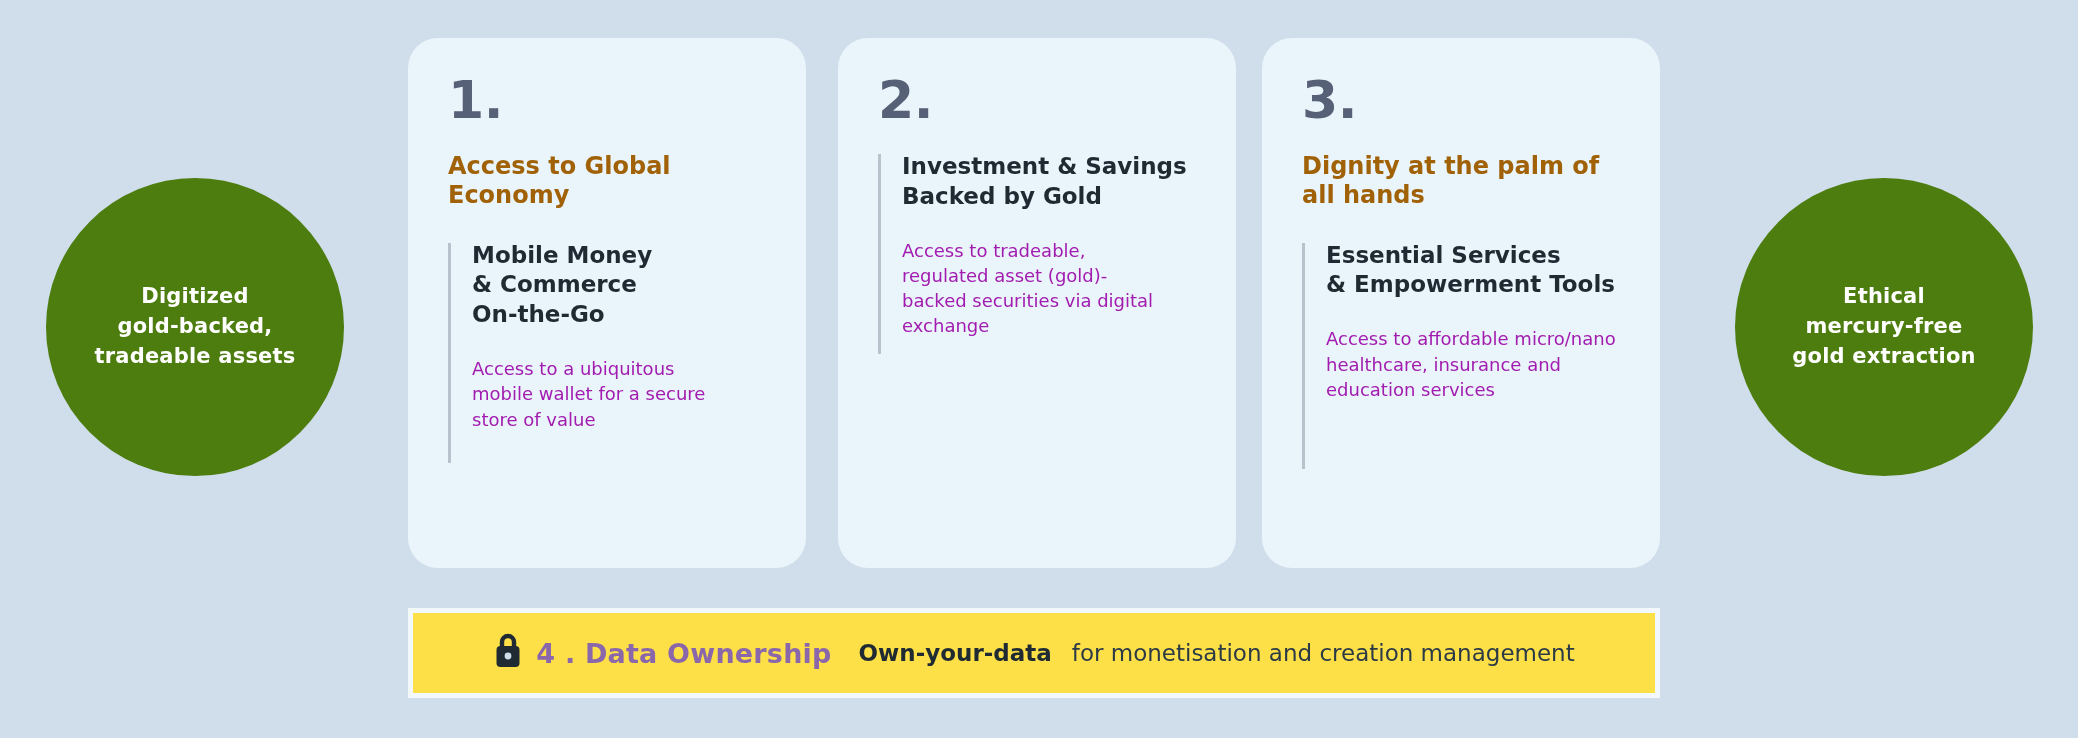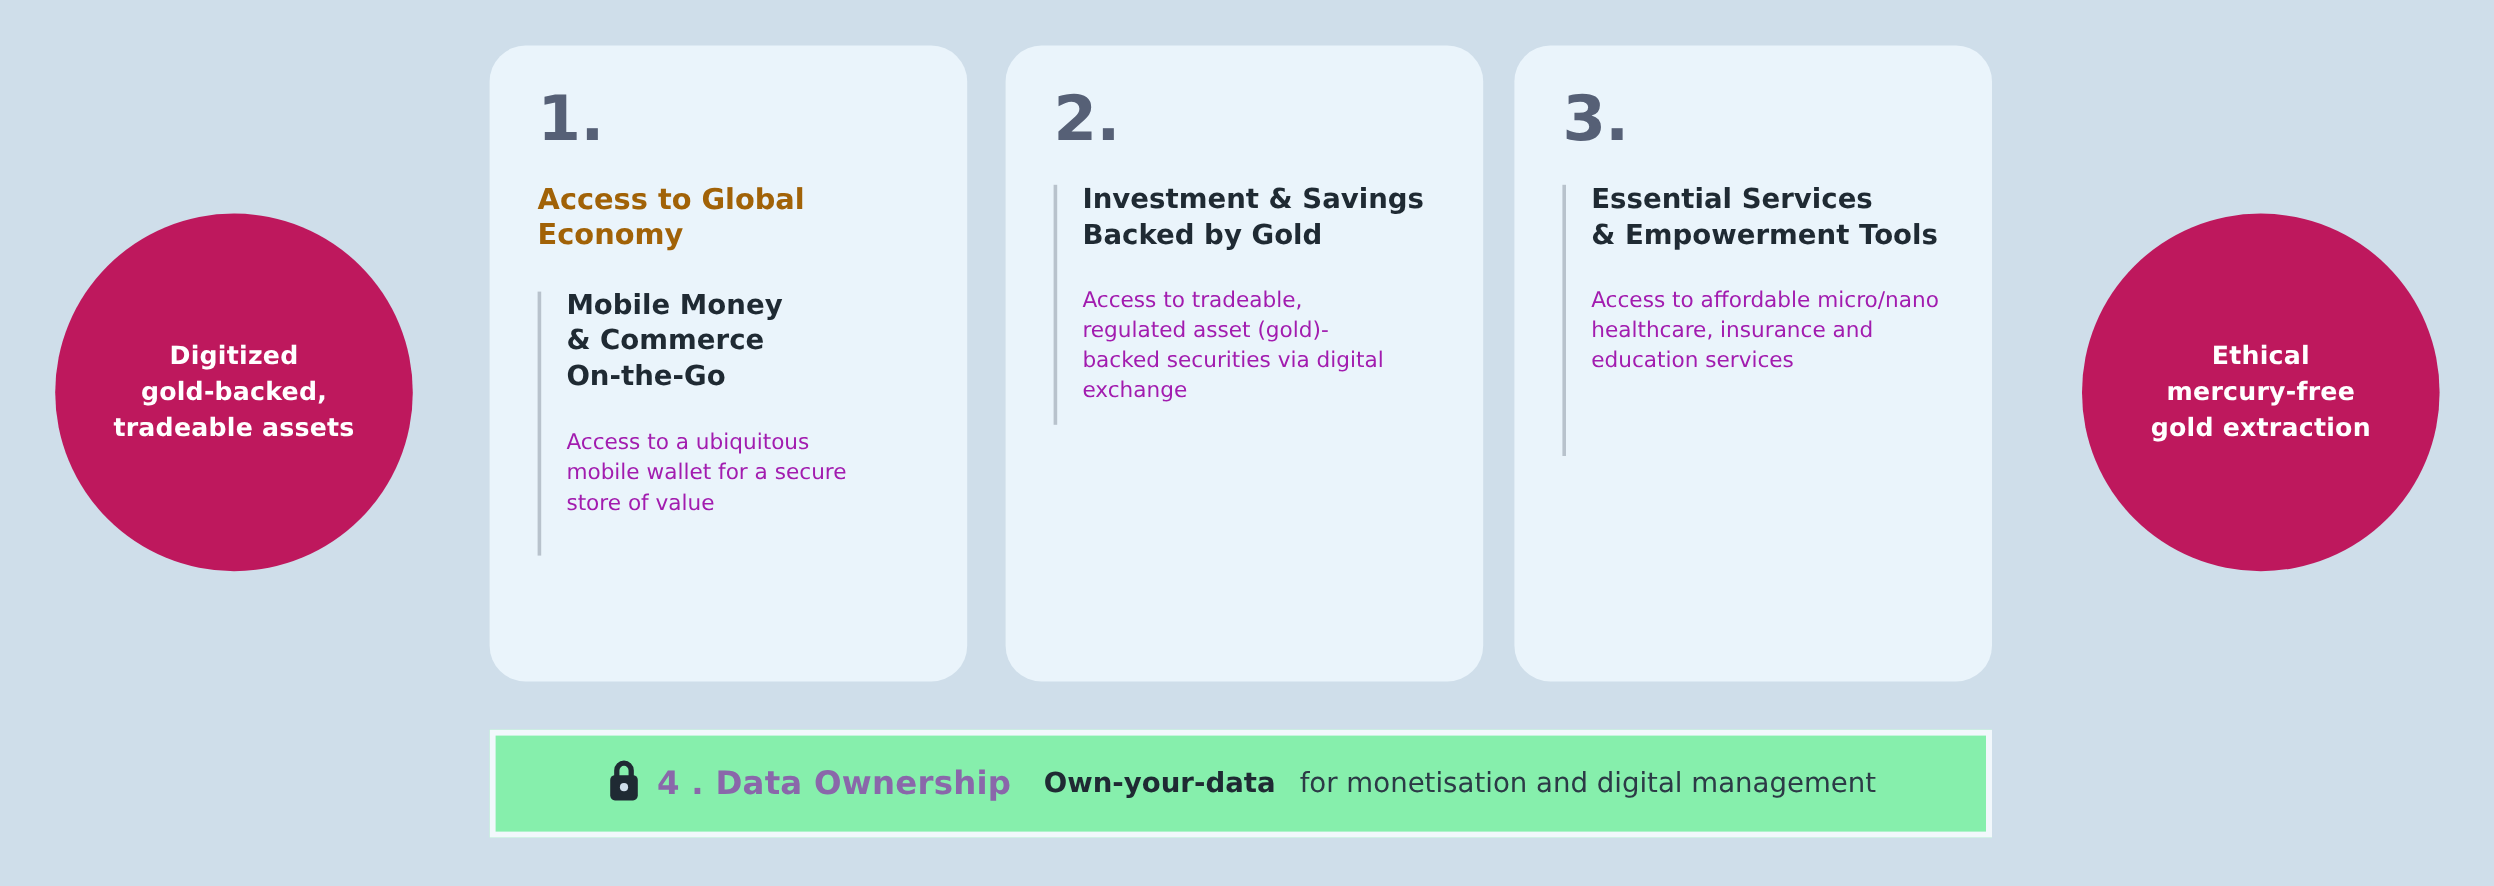--- a/index.html
+++ b/index.html
@@ -12,21 +12,21 @@
     background: #cfdeea;
     font-family: "DejaVu Sans", sans-serif;
     overflow: hidden;
     position: relative;
   }
 
   
   .circle {
     position: absolute;
     border-radius: 50%;
-    background: #be185d;
+    background: #4d7c0f;
     display: flex;
     align-items: center;
     justify-content: center;
     text-align: center;
   }
   .circle-text {
     color: #ffffff;
     font-weight: bold;
     font-size: 21px;
     line-height: 1.42;
@@ -102,21 +102,21 @@
 
   
   #data-bar {
     position: absolute;
     left: 408px;
     top: 608px;
     width: 1252px;
     height: 90px;
     box-sizing: border-box;
     border: 5px solid #f2f8fc;
-    background: #86efac;
+    background: #fde047;
     display: flex;
     align-items: center;
     justify-content: center;
   }
   .bar-inner {
     display: flex;
     align-items: center;
     gap: 13px;
   }
   .lock-icon { display: block; }
@@ -168,20 +168,22 @@
 Backed by Gold</div>
     <div class="detail-body">Access to tradeable,
 regulated asset (gold)-
 backed securities via digital
 exchange</div>
   </div>
 </div>
 
 <div class="card" id="card-3">
   <div class="card-number">3.</div>
+  <div class="card-heading">Dignity at the palm of
+all hands</div>
   <div class="card-detail">
     <div class="detail-title">Essential Services
 &amp; Empowerment Tools</div>
     <div class="detail-body">Access to affordable micro/nano
 healthcare, insurance and
 education services</div>
   </div>
 </div>
 
 <div class="circle" id="circle-right">
@@ -194,15 +196,15 @@
   <div class="bar-inner">
     <span class="lock-icon">
       <svg width="30" height="38" viewBox="0 0 30 38" xmlns="http://www.w3.org/2000/svg">
         <path d="M9 15 V10 a6 6 0 0 1 12 0 V15" fill="none" stroke="#1f2a33" stroke-width="4.4"></path>
         <rect x="3.5" y="14" width="23" height="21" rx="4" fill="#1f2a33"></rect>
         <circle cx="15" cy="24" r="3.4" fill="#cfdeea"></circle>
       </svg>
     </span>
     <span class="bar-number-label">4 . Data Ownership</span>
     <span class="bar-strong">Own-your-data</span>
-    <span class="bar-rest">for monetisation and digital management</span>
+    <span class="bar-rest">for monetisation and creation management</span>
   </div>
 </div>
 
 </body></html>

